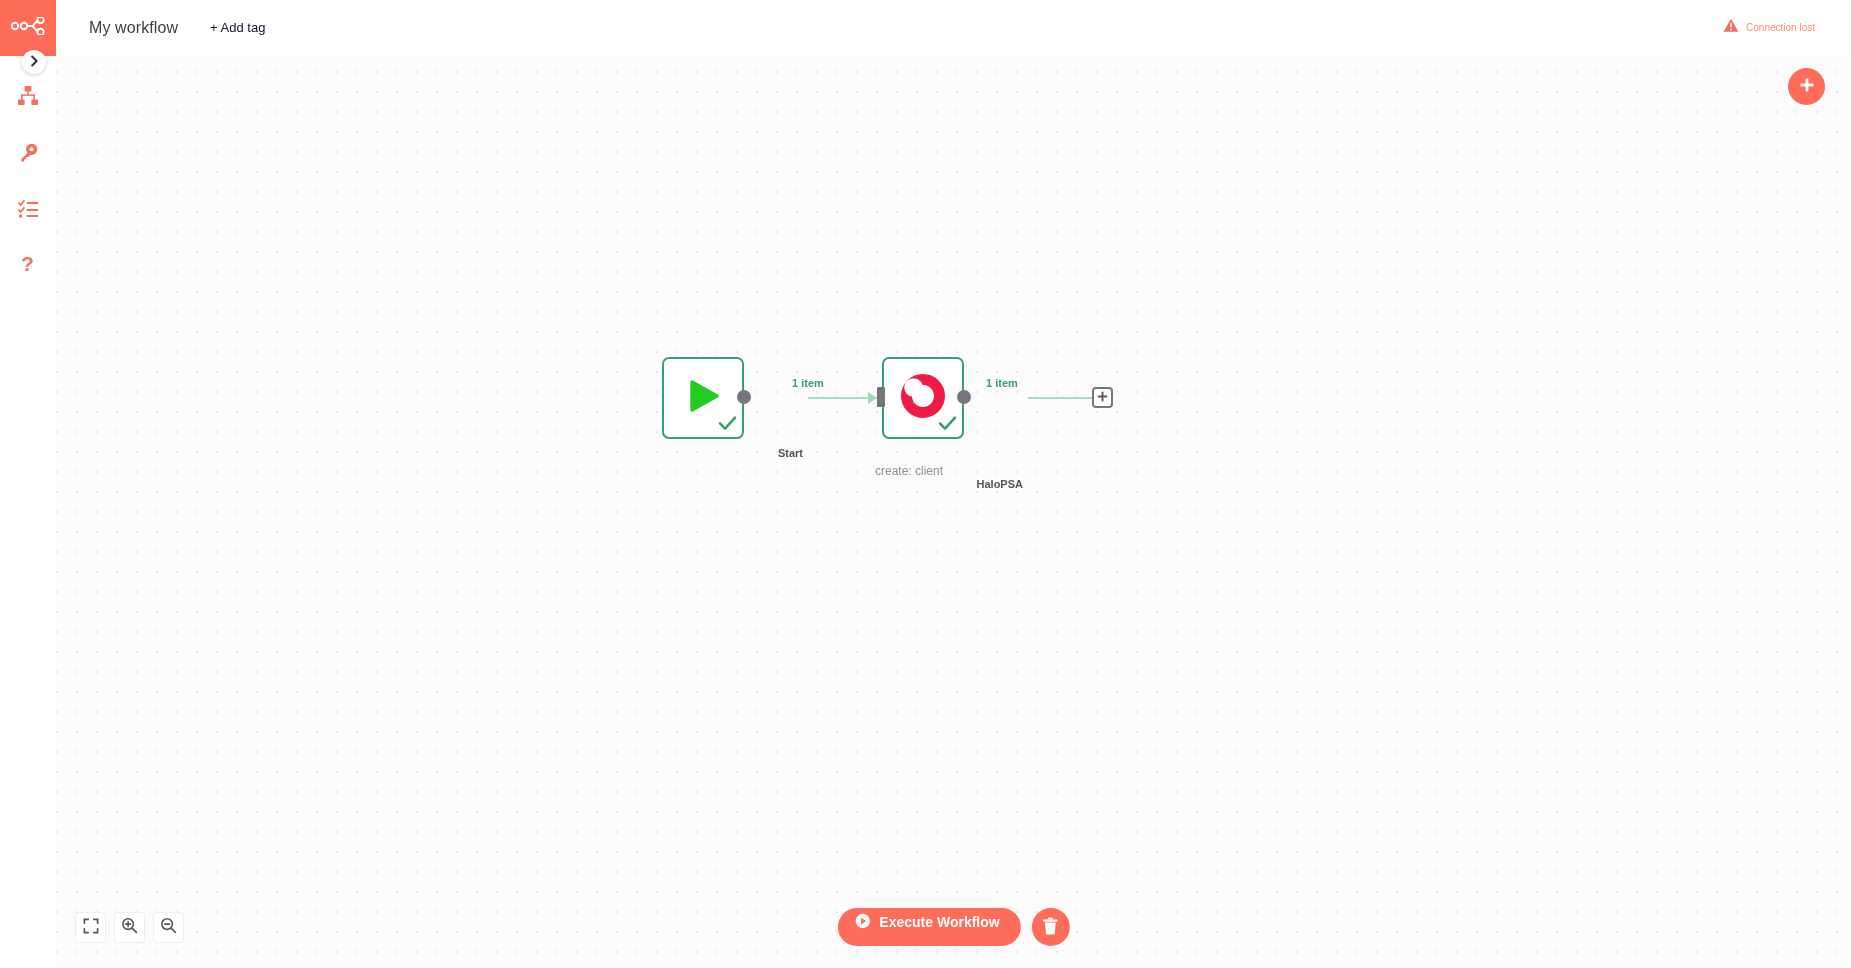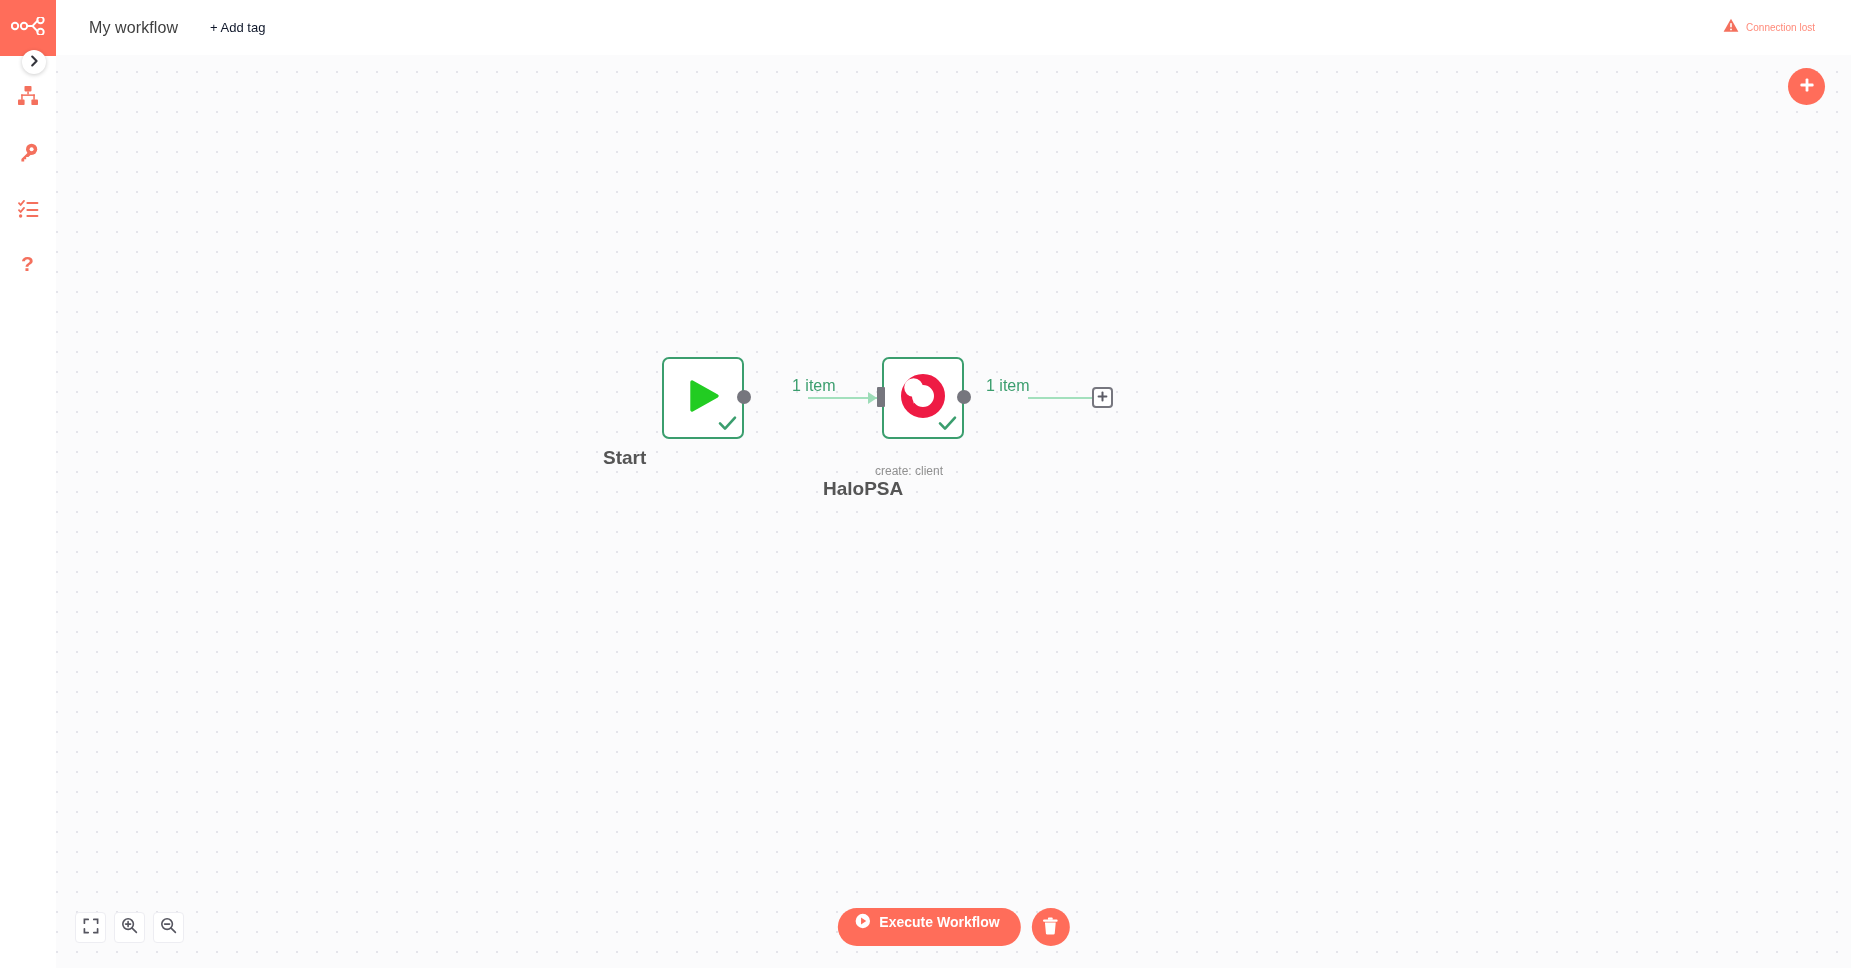--- a/index.html
+++ b/index.html
@@ -147,22 +147,22 @@
   }
   .node-check {
     position: absolute;
     right: 5px;
     bottom: 2px;
     line-height: 1;
   }
   .node-caption {
     position: absolute;
     width: 200px;
-    text-align: left;
-    font-size: 19px;
+    text-align: right;
+    font-size: 11px;
     font-weight: bold;
     color: #555;
   }
   .node-subcaption {
     position: absolute;
     width: 200px;
     text-align: center;
     font-size: 12px;
     color: #909090;
   }
@@ -181,23 +181,24 @@
     border-radius: 1px;
     background: #76767e;
   }
   .conn-line {
     position: absolute;
     height: 2px;
     background: #a3e0bd;
   }
   .conn-label {
     position: absolute;
-    font-size: 16px;
+    font-size: 11px;
     color: #3b9e6e;
     white-space: nowrap;
+    font-weight: bold;
   }
   .conn-arrow {
     position: absolute;
     width: 0; height: 0;
     border-top: 6px solid transparent;
     border-bottom: 6px solid transparent;
     border-left: 9px solid #9ddcb8;
   }
   .plus-stub {
     position: absolute;

